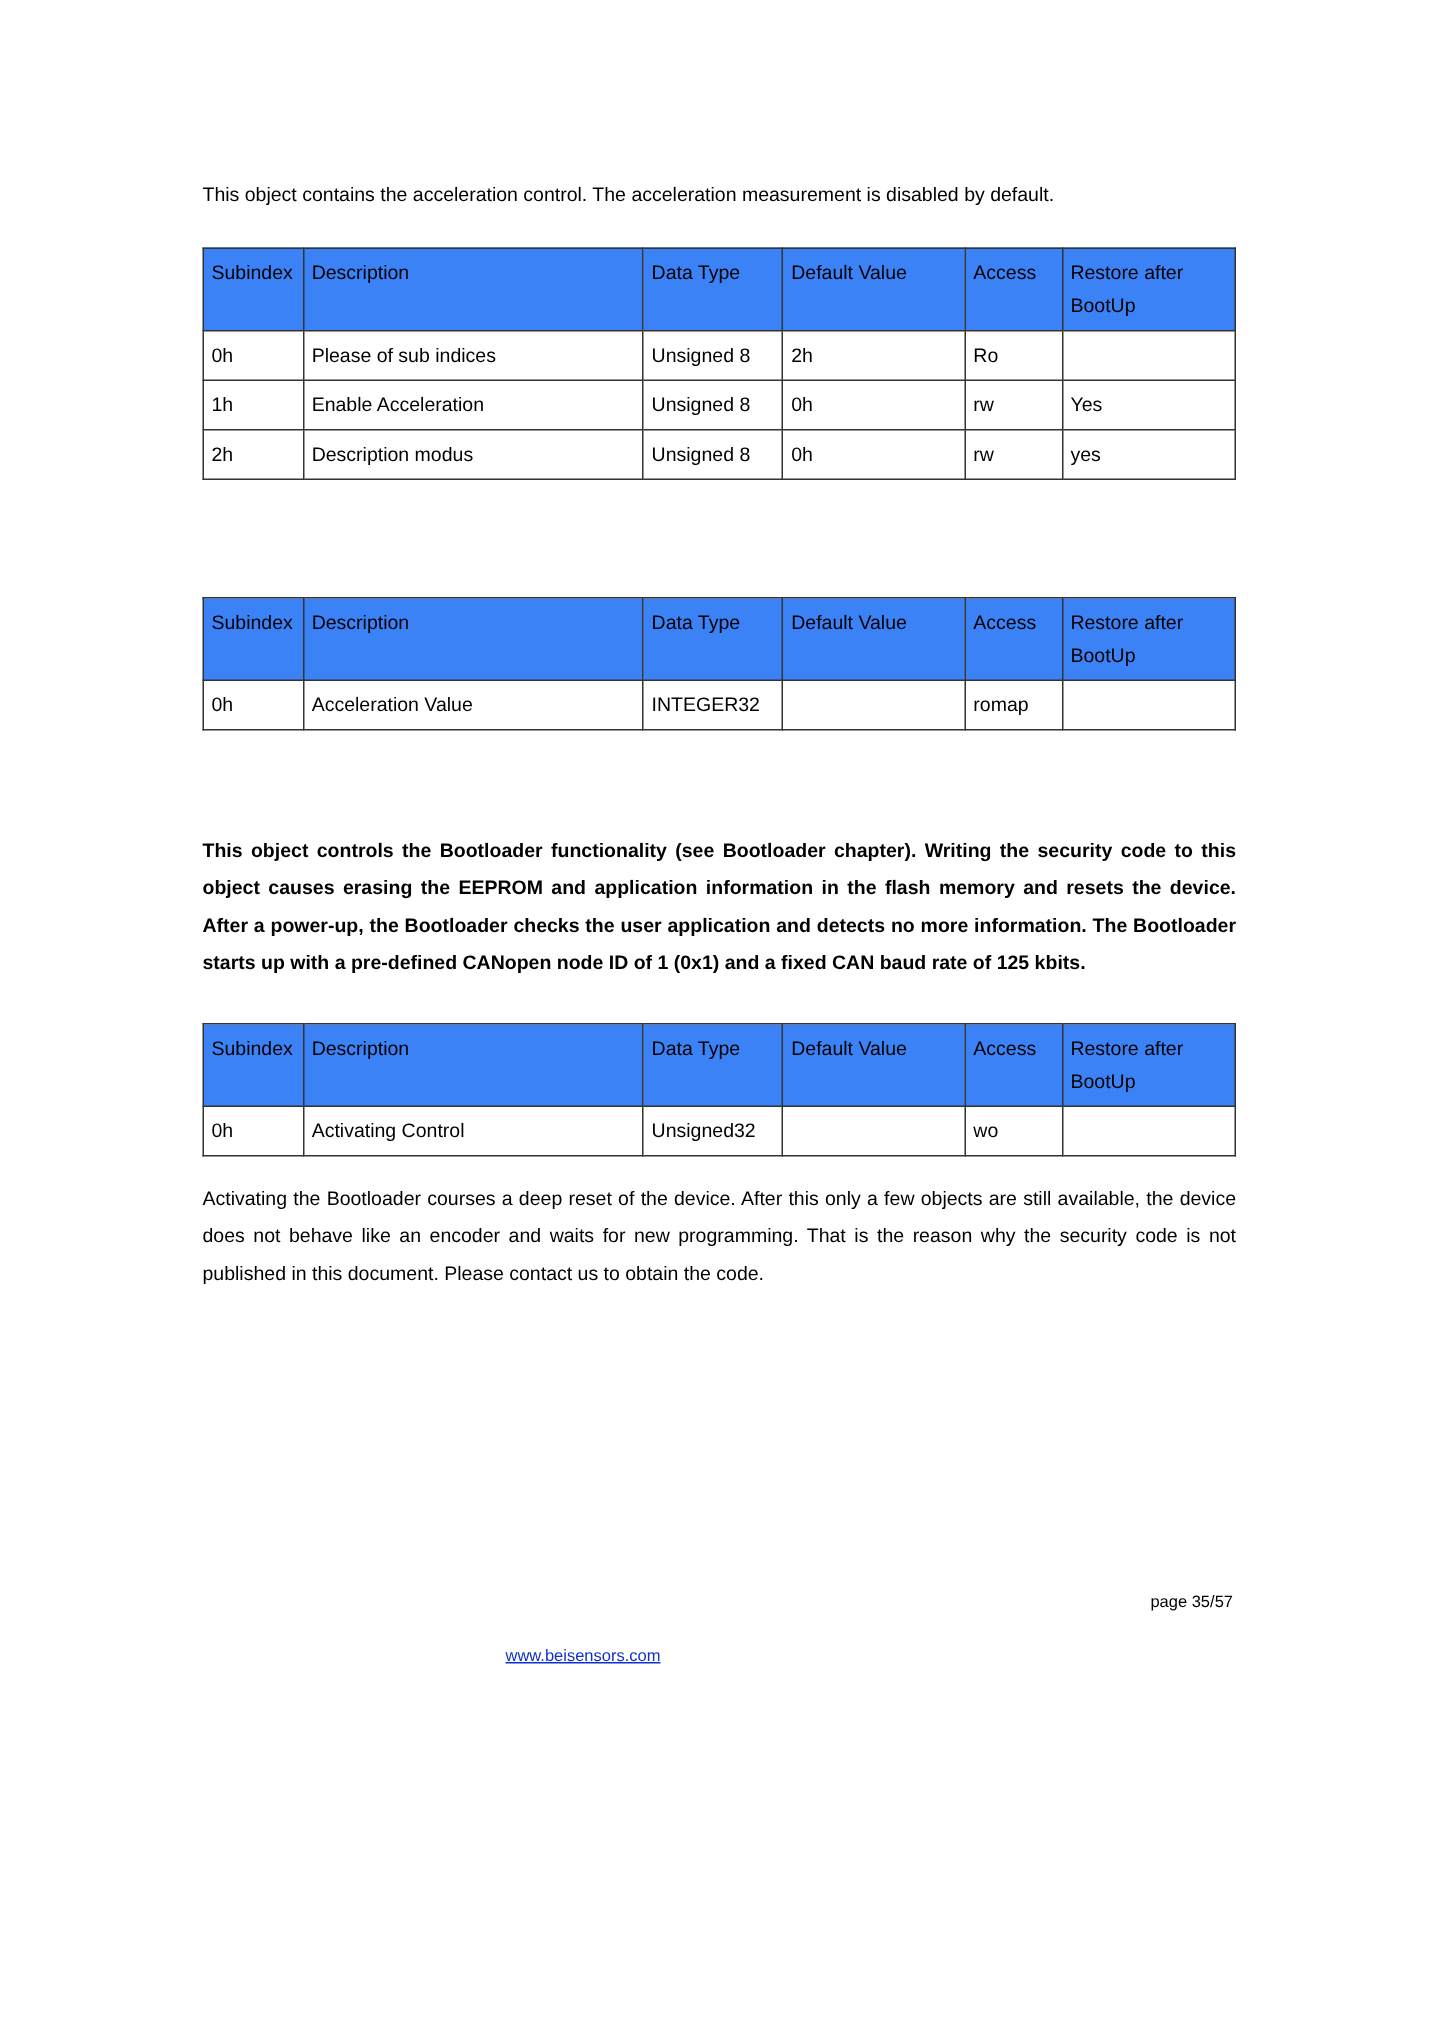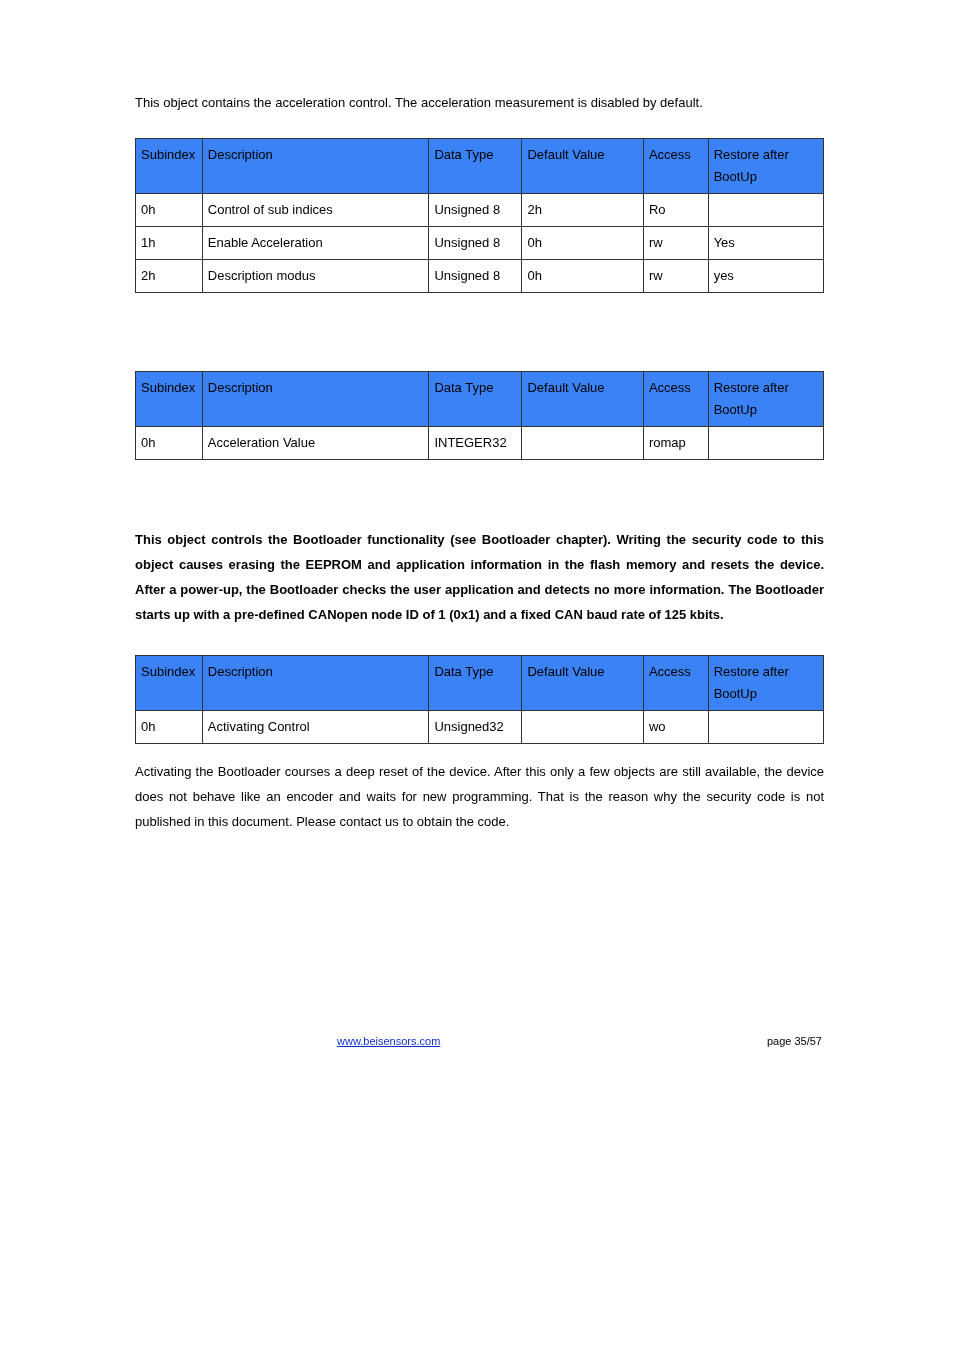--- a/index.html
+++ b/index.html
@@ -5,21 +5,21 @@
   body {
     margin: 0;
     padding: 0;
     background: #fff;
     font-family: Arial, Helvetica, sans-serif;
     font-size: 13px;
     color: #000;
     width: 954px;
   }
   .page {
-    padding: 91px 130px 60px 135px;
+    padding: 118px 130px 60px 135px;
     box-sizing: border-box;
     width: 954px;
   }
   .para {
     line-height: 1.9;
     text-align: justify;
     margin: 0 0 22px 0;
   }
   .para-tight {
     line-height: 1.9;
@@ -59,20 +59,21 @@
     margin-top: 200px;
     font-size: 11px;
     color: #000;
     display: flex;
     justify-content: space-between;
     padding: 0 2px;
   }
   .footer a {
     color: #1030cc;
     margin-left: 200px;
+    margin-top: 36px;
   }
   .gap-large { height: 38px; }
   .gap-med { height: 28px; }
 </style>
 </head>
 <body>
 
 <div class="page">
 
   <p class="para">This object contains the acceleration control. The acceleration measurement is disabled by default.</p>
@@ -92,21 +93,21 @@
         <th>Description</th>
         <th>Data Type</th>
         <th>Default Value</th>
         <th>Access</th>
         <th>Restore after BootUp</th>
       </tr>
     </thead>
     <tbody>
       <tr>
         <td>0h</td>
-        <td>Control of sub indices</td>
+        <td>Please of sub indices</td>
         <td>Unsigned 8</td>
         <td>2h</td>
         <td>Ro</td>
         <td></td>
       </tr>
       <tr>
         <td>1h</td>
         <td>Enable Acceleration</td>
         <td>Unsigned 8</td>
         <td>0h</td>

